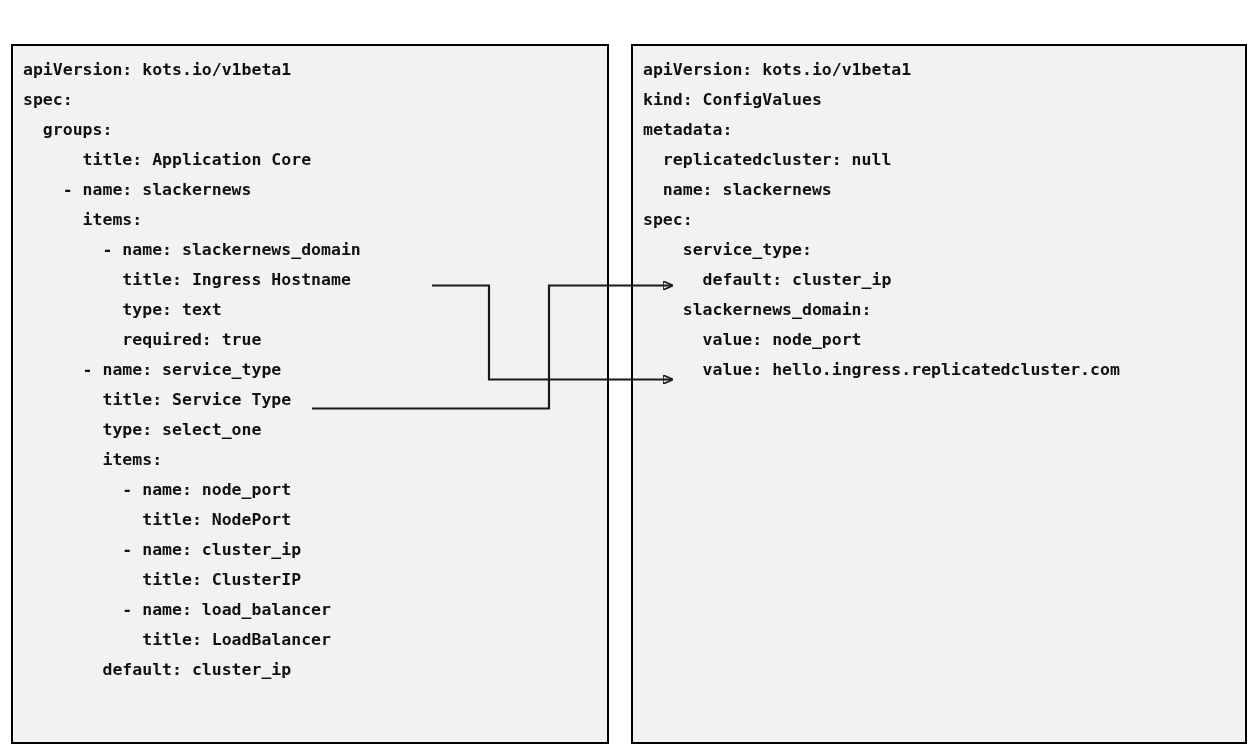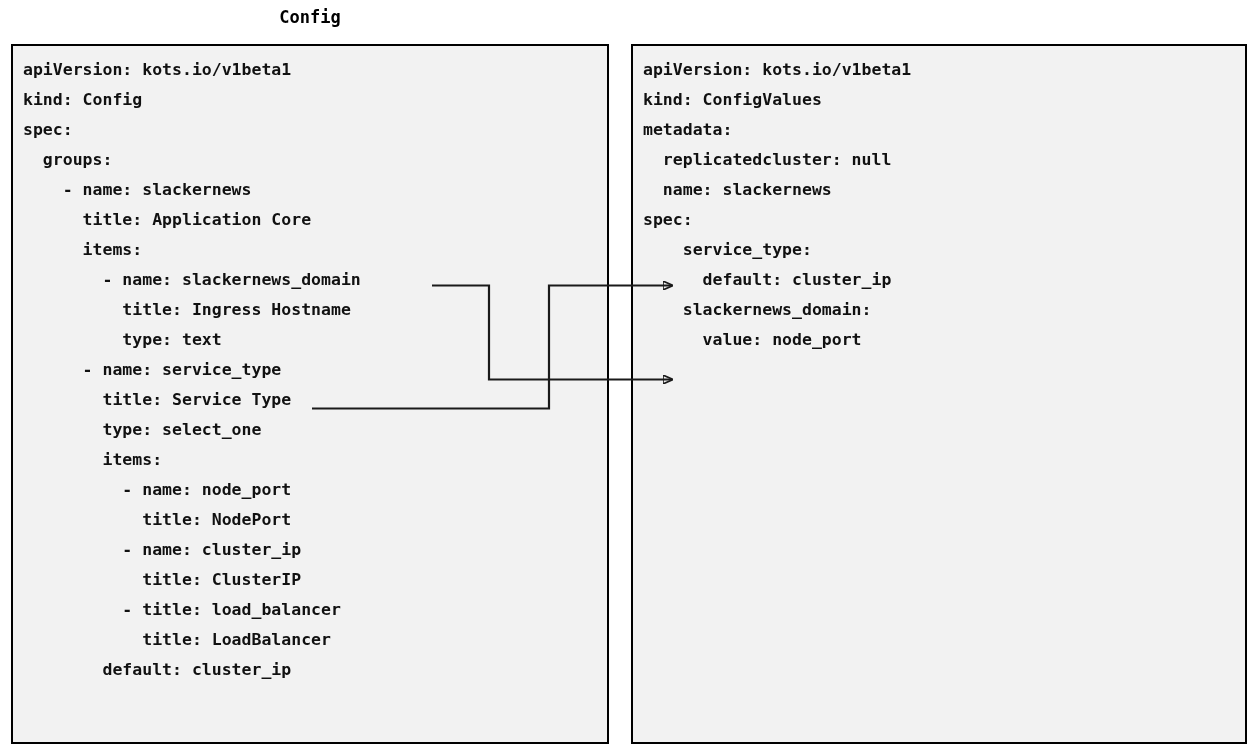--- a/index.html
+++ b/index.html
@@ -79,61 +79,61 @@
     width: 1258px;
     height: 756px;
     pointer-events: none;
   }
 </style>
 </head>
 <body>
 
 <div class="stage">
 
-  <div class="panel-title" id="title-config">Config</div>
 
 
   <div class="panel" id="panel-config">
     <div class="code" id="code-config">
         <span class="code-line">apiVersion: kots.io/v1beta1</span>
-        <span class="code-line">kind: Config</span>
         <span class="code-line">spec:</span>
         <span class="code-line">  groups:</span>
+        <span class="code-line">      title: Application Core</span>
         <span class="code-line">    - name: slackernews</span>
-        <span class="code-line">      title: Application Core</span>
         <span class="code-line">      items:</span>
         <span class="code-line">        - name: slackernews_domain</span>
         <span class="code-line">          title: Ingress Hostname</span>
         <span class="code-line">          type: text</span>
+        <span class="code-line">          required: true</span>
         <span class="code-line">      - name: service_type</span>
         <span class="code-line">        title: Service Type</span>
         <span class="code-line">        type: select_one</span>
         <span class="code-line">        items:</span>
         <span class="code-line">          - name: node_port</span>
         <span class="code-line">            title: NodePort</span>
         <span class="code-line">          - name: cluster_ip</span>
         <span class="code-line">            title: ClusterIP</span>
-        <span class="code-line">          - title: load_balancer</span>
+        <span class="code-line">          - name: load_balancer</span>
         <span class="code-line">            title: LoadBalancer</span>
         <span class="code-line">        default: cluster_ip</span>
       </div>
   </div>
 
   <div class="panel" id="panel-values">
     <div class="code" id="code-values">
         <span class="code-line">apiVersion: kots.io/v1beta1</span>
         <span class="code-line">kind: ConfigValues</span>
         <span class="code-line">metadata:</span>
         <span class="code-line">  replicatedcluster: null</span>
         <span class="code-line">  name: slackernews</span>
         <span class="code-line">spec:</span>
         <span class="code-line">    service_type:</span>
         <span class="code-line">      default: cluster_ip</span>
         <span class="code-line">    slackernews_domain:</span>
         <span class="code-line">      value: node_port</span>
+        <span class="code-line">      value: hello.ingress.replicatedcluster.com</span>
       </div>
   </div>
 
   <svg id="connectors" viewBox="0 0 1258 756">
     <defs>
       <marker id="arrowhead" markerWidth="10" markerHeight="9" refX="9" refY="4.5" orient="auto" markerUnits="userSpaceOnUse">
         <path d="M 0 0 L 10 4.5 L 0 9 z" fill="none" stroke="#1a1a1a" stroke-width="1.6" stroke-linejoin="miter"></path>
       </marker>
     </defs>
     <g id="connector-paths">

